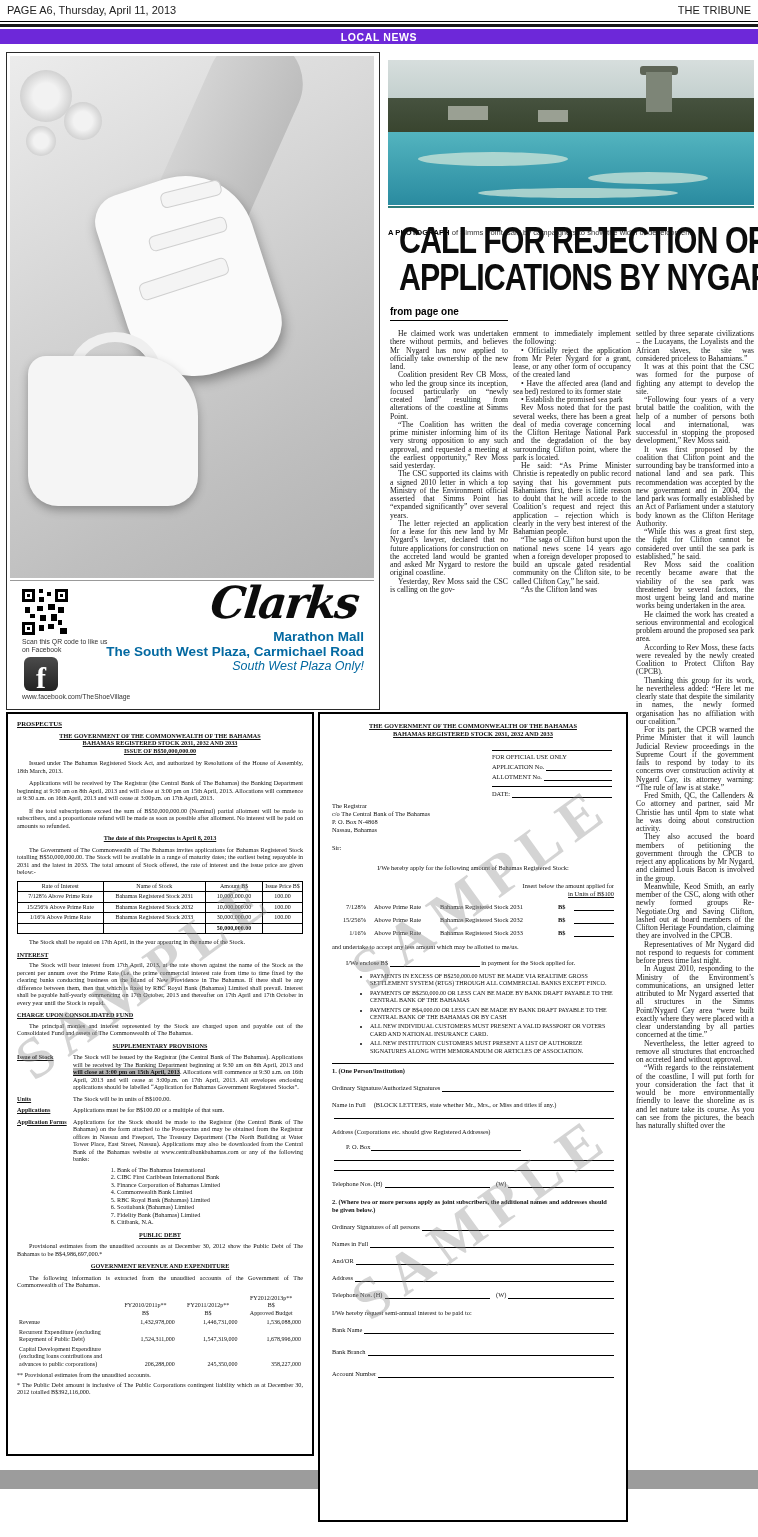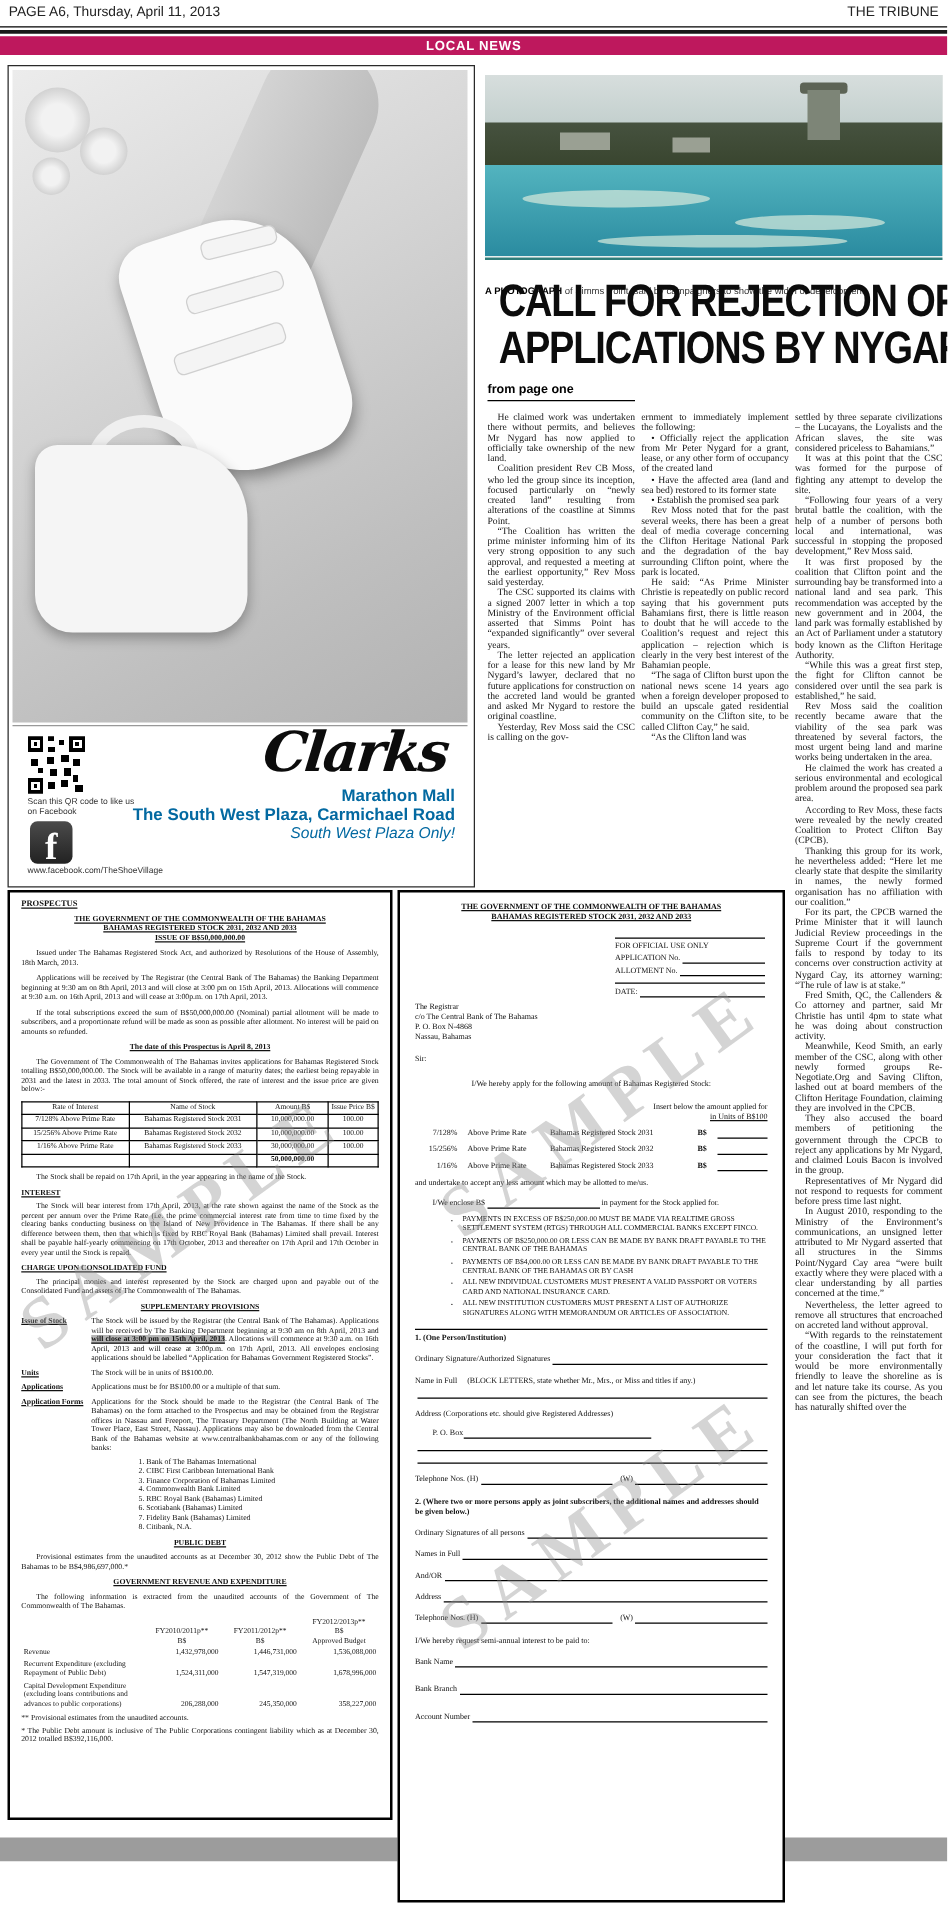--- a/index.html
+++ b/index.html
@@ -5,21 +5,21 @@
   html,body{margin:0;padding:0;background:#fff;}
   .page{position:relative;width:758px;height:1537px;background:#fff;overflow:hidden;
         font-family:"Liberation Serif",serif;color:#111;}
   
   .mast{position:absolute;top:4px;left:0;width:758px;height:16px;
         font-family:"Liberation Sans",sans-serif;font-size:11px;color:#222;}
   .mast .l{position:absolute;left:7px;top:0;}
   .mast .r{position:absolute;right:7px;top:0;}
   .rule1{position:absolute;top:21px;left:0;width:758px;height:1px;background:#000;}
   .rule2{position:absolute;top:24px;left:0;width:758px;height:3px;background:#1a1a1a;}
-  .secbar{position:absolute;top:29px;left:0;width:758px;height:15px;background:#be185d;
+  .secbar{position:absolute;top:29px;left:0;width:758px;height:15px;background:#6d28d9;
           display:flex;align-items:center;justify-content:center;}
   .secbar span{color:#fff;font-family:"Liberation Sans",sans-serif;font-weight:bold;
                font-size:10.5px;letter-spacing:.6px;}
   
   .ad{position:absolute;left:6px;top:52px;width:372px;height:656px;border:1px solid #2a2a2a;
       background:#fff;}
   .ad-photo{position:absolute;left:3px;top:3px;width:364px;height:522px;overflow:hidden;
             background:linear-gradient(150deg,#ececec 0%,#d7d7d7 35%,#bfbfbf 75%,#b2b2b2 100%);}
   .flower{position:absolute;border-radius:50%;background:radial-gradient(circle,#f2f2f2 35%,#c9c9c9 80%);}
   .leg{position:absolute;left:150px;top:-30px;width:95px;height:330px;background:linear-gradient(90deg,#d3d3d3,#bdbdbd);
@@ -187,21 +187,21 @@
     <div>CALL FOR REJECTION OF</div>
     <div>APPLICATIONS BY NYGARD</div>
   </div>
   <div class="kicker">from page one</div>
   <div class="krule"></div>
 
   <div class="col c1">
       <p>He claimed work was undertaken there without permits, and believes Mr Nygard has now applied to officially take ownership of the new land.</p>
       <p>Coalition president Rev CB Moss, who led the group since its inception, focused particularly on “newly created land” resulting from alterations of the coastline at Simms Point.</p>
       <p>“The Coalition has written the prime minister informing him of its very strong opposition to any such approval, and requested a meeting at the earliest opportunity,” Rev Moss said yesterday.</p>
-      <p>The CSC supported its claims with a signed 2007 letter in which a top Ministry of the Environment official asserted that Simms Point has “expanded significantly” over several years.</p>
+      <p>The CSC supported its claims with a signed 2010 letter in which a top Ministry of the Environment official asserted that Simms Point has “expanded significantly” over several years.</p>
       <p>The letter rejected an application for a lease for this new land by Mr Nygard’s lawyer, declared that no future applications for construction on the accreted land would be granted and asked Mr Nygard to restore the original coastline.</p>
       <p>Yesterday, Rev Moss said the CSC is calling on the gov-</p>
     </div>
   <div class="col c2 cont">
       <p>ernment to immediately implement the following:</p>
       <p>• Officially reject the application from Mr Peter Nygard for a grant, lease, or any other form of occupancy of the created land</p>
       <p>• Have the affected area (land and sea bed) restored to its former state</p>
       <p>• Establish the promised sea park</p>
       <p>Rev Moss noted that for the past several weeks, there has been a great deal of media coverage concerning the Clifton Heritage National Park and the degradation of the bay surrounding Clifton point, where the park is located.</p>
       <p>He said: “As Prime Minister Christie is repeatedly on public record saying that his government puts Bahamians first, there is little reason to doubt that he will accede to the Coalition’s request and reject this application – rejection which is clearly in the very best interest of the Bahamian people.</p>
@@ -213,22 +213,22 @@
       <p>It was at this point that the CSC was formed for the purpose of fighting any attempt to develop the site.</p>
       <p>“Following four years of a very brutal battle the coalition, with the help of a number of persons both local and international, was successful in stopping the proposed development,” Rev Moss said.</p>
       <p>It was first proposed by the coalition that Clifton point and the surrounding bay be transformed into a national land and sea park. This recommendation was accepted by the new government and in 2004, the land park was formally established by an Act of Parliament under a statutory body known as the Clifton Heritage Authority.</p>
       <p>“While this was a great first step, the fight for Clifton cannot be considered over until the sea park is established,” he said.</p>
       <p>Rev Moss said the coalition recently became aware that the viability of the sea park was threatened by several factors, the most urgent being land and marine works being undertaken in the area.</p>
       <p>He claimed the work has created a serious environmental and ecological problem around the proposed sea park area.</p>
       <p>According to Rev Moss, these facts were revealed by the newly created Coalition to Protect Clifton Bay (CPCB).</p>
       <p>Thanking this group for its work, he nevertheless added: “Here let me clearly state that despite the similarity in names, the newly formed organisation has no affiliation with our coalition.”</p>
       <p>For its part, the CPCB warned the Prime Minister that it will launch Judicial Review proceedings in the Supreme Court if the government fails to respond by today to its concerns over construction activity at Nygard Cay, its attorney warning: “The rule of law is at stake.”</p>
       <p>Fred Smith, QC, the Callenders &amp; Co attorney and partner, said Mr Christie has until 4pm to state what he was doing about construction activity.</p>
+      <p>They also accused the board members of petitioning the government through the CPCB to reject any applications by Mr Nygard, and claimed Louis Bacon is involved in the group.</p>
       <p>Meanwhile, Keod Smith, an early member of the CSC, along with other newly formed groups Re-Negotiate.Org and Saving Clifton, lashed out at board members of the Clifton Heritage Foundation, claiming they are involved in the CPCB.</p>
-      <p>They also accused the board members of petitioning the government through the CPCB to reject any applications by Mr Nygard, and claimed Louis Bacon is involved in the group.</p>
       <p>Representatives of Mr Nygard did not respond to requests for comment before press time last night.</p>
       <p>In August 2010, responding to the Ministry of the Environment’s communications, an unsigned letter attributed to Mr Nygard asserted that all structures in the Simms Point/Nygard Cay area “were built exactly where they were placed with a clear understanding by all parties concerned at the time.”</p>
       <p>Nevertheless, the letter agreed to remove all structures that encroached on accreted land without approval.</p>
       <p>“With regards to the reinstatement of the coastline, I will put forth for your consideration the fact that it would be more environmentally friendly to leave the shoreline as is and let nature take its course. As you can see from the pictures, the beach has naturally shifted over the</p>
     </div>
 
   <div class="graybar"></div>
 
   <div class="prospectus">
     <div class="sample" style="left:-14px;top:260px;">SAMPLE</div>

